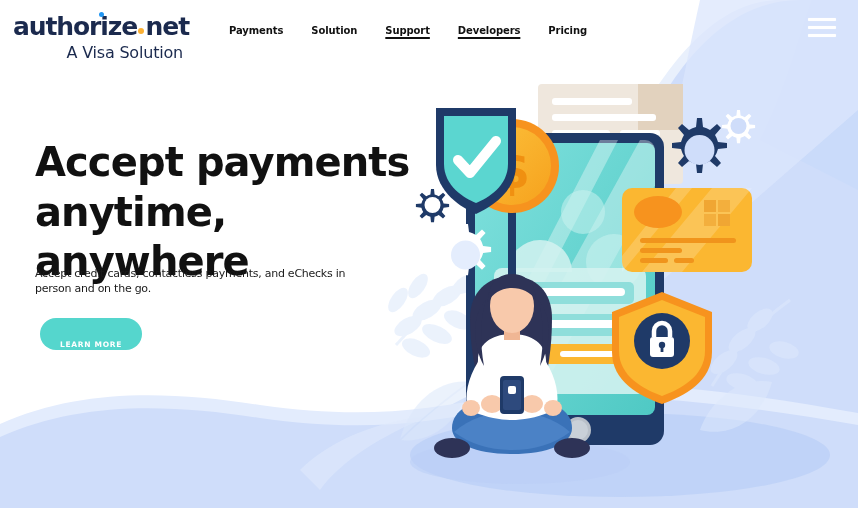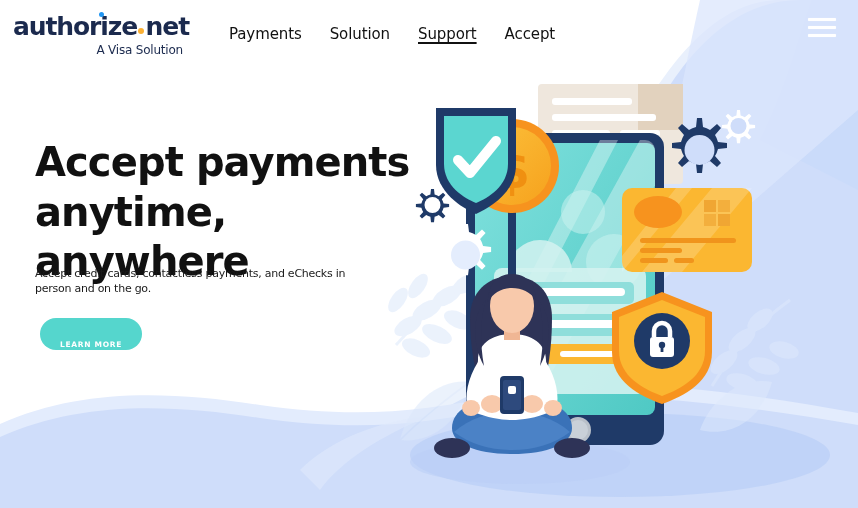--- a/index.html
+++ b/index.html
@@ -73,40 +73,40 @@
   .logo-main .dot-orange {
     display: inline-block;
     width: 6px; height: 6px;
     border-radius: 50%;
     background: #fbb034;
     margin: 0 1.5px 1px 1px;
     vertical-align: baseline;
   }
   .logo-sub {
     font-family: "DejaVu Sans", sans-serif;
-    font-size: 12px;
+    font-size: 16px;
     color: #1b2a4e;
     letter-spacing: -0.2px;
     margin-top: 4px;
     text-align: right;
     padding-right: 10px;
   }
 
   .nav {
     position: absolute;
     left: 215px;
     top: 25px;
     display: flex;
     align-items: center;
     gap: 0px;
   }
   .nav-item {
     font-family: "DejaVu Sans", sans-serif;
-    font-size: 15px;
-    font-weight: normal;
+    font-size: 10px;
+    font-weight: bold;
     color: #111111;
     letter-spacing: -0.1px;
     padding: 0 14px;
     cursor: pointer;
     white-space: nowrap;
   }
   .nav-item.underlined {
     text-decoration: underline;
     text-underline-offset: 3px;
     text-decoration-thickness: 1.5px;
@@ -464,21 +464,22 @@
       <div class="logo-main">
         <span class="dot-blue"></span><span>authorize</span><span class="dot-orange"></span><span>net</span>
       </div>
       <div class="logo-sub">A Visa Solution</div>
     </div>
 
     <nav class="nav">
       <div class="nav-item">Payments</div>
       <div class="nav-item">Solution</div>
       <div class="nav-item underlined">Support</div>
-      <div class="nav-item">Accept</div>
+      <div class="nav-item underlined">Developers</div>
+      <div class="nav-item">Pricing</div>
     </nav>
 
     <div class="hamburger">
       <span></span>
       <span></span>
       <span></span>
     </div>
   </div>
 
   <div class="hero-copy">

